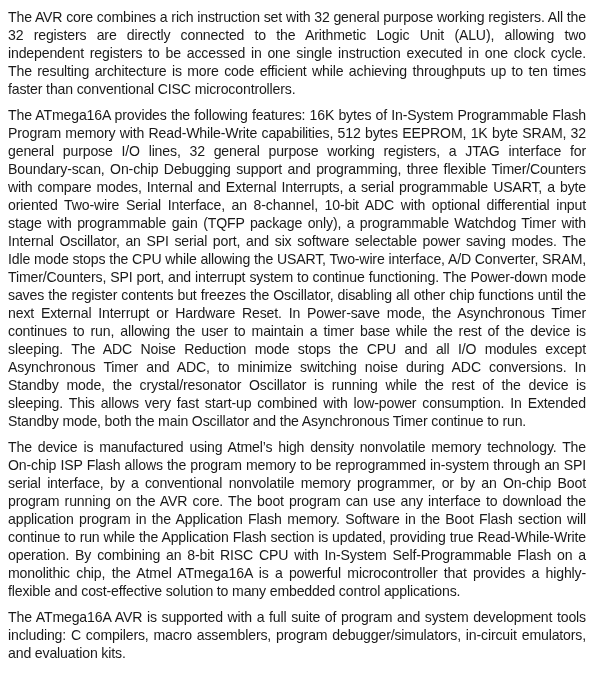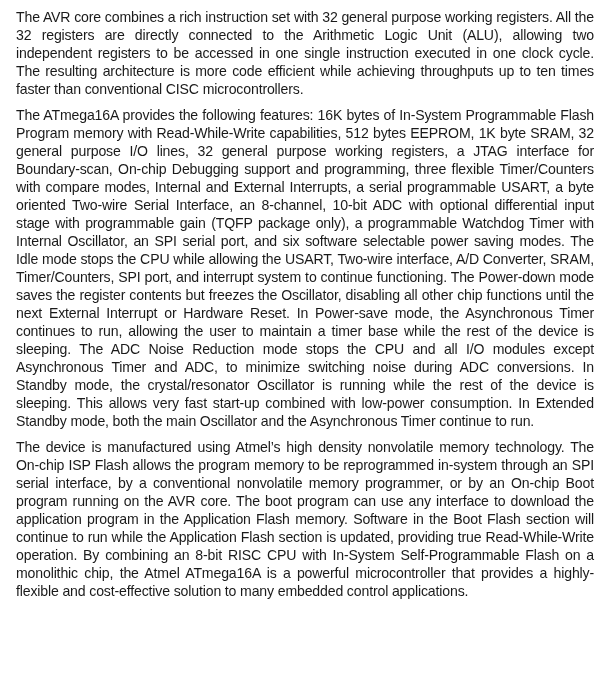--- a/index.html
+++ b/index.html
@@ -1,32 +1,33 @@
 <!DOCTYPE html>
 <html><head>
 <meta charset="utf-8">
 <style>
   html, body { margin: 0; padding: 0; background: #ffffff; }
   body { width: 609px; height: 675px; overflow: hidden; }
   .page {
     position: relative;
-    padding: 8px 15px 0 16px;
+    padding: 8px 15px 0 8px;
     width: 578px;
     font-family: "Liberation Sans", sans-serif;
     font-size: 14.1px;
     line-height: 18px;
     color: #1a1a1a;
     letter-spacing: -0.15px;
   }
   .para {
     margin: 0 0 8px 0;
     text-align: justify;
     hyphens: manual;
   }
 </style>
 </head>
 <body>
 
 <div class="page">
   <p class="para">The AVR core combines a rich instruction set with 32 general purpose working registers. All the 32 registers are directly connected to the Arithmetic Logic Unit (ALU), allowing two independent registers to be accessed in one single instruction executed in one clock cycle. The resulting architecture is more code efficient while achieving throughputs up to ten times faster than con­ventional CISC microcontrollers.</p>
   <p class="para">The ATmega16A provides the following features: 16K bytes of In-System Programmable Flash Program memory with Read-While-Write capabilities, 512 bytes EEPROM, 1K byte SRAM, 32 general purpose I/O lines, 32 general purpose working registers, a JTAG interface for Boundary-scan, On-chip Debugging support and programming, three flexible Timer/Counters with com­pare modes, Internal and External Interrupts, a serial programmable USART, a byte oriented Two-wire Serial Interface, an 8-channel, 10-bit ADC with optional differential input stage with programmable gain (TQFP package only), a programmable Watchdog Timer with Internal Oscil­lator, an SPI serial port, and six software selectable power saving modes. The Idle mode stops the CPU while allowing the USART, Two-wire interface, A/D Converter, SRAM, Timer/Counters, SPI port, and interrupt system to continue functioning. The Power-down mode saves the register contents but freezes the Oscillator, disabling all other chip functions until the next External Inter­rupt or Hardware Reset. In Power-save mode, the Asynchronous Timer continues to run, allowing the user to maintain a timer base while the rest of the device is sleeping. The ADC Noise Reduction mode stops the CPU and all I/O modules except Asynchronous Timer and ADC, to minimize switching noise during ADC conversions. In Standby mode, the crystal/reso­nator Oscillator is running while the rest of the device is sleeping. This allows very fast start-up combined with low-power consumption. In Extended Standby mode, both the main Oscillator and the Asynchronous Timer continue to run.</p>
   <p class="para">The device is manufactured using Atmel’s high density nonvolatile memory technology. The On-chip ISP Flash allows the program memory to be reprogrammed in-system through an SPI serial interface, by a conventional nonvolatile memory programmer, or by an On-chip Boot program running on the AVR core. The boot program can use any interface to download the application program in the Application Flash memory. Software in the Boot Flash section will continue to run while the Application Flash section is updated, providing true Read-While-Write operation. By combining an 8-bit RISC CPU with In-System Self-Programmable Flash on a monolithic chip, the Atmel ATmega16A is a powerful microcontroller that provides a highly-flexible and cost-effective solution to many embedded control applications.</p>
+  <p class="para">The ATmega16A AVR is supported with a full suite of program and system development tools including: C compilers, macro assemblers, program debugger/simulators, in-circuit emulators, and evaluation kits.</p>
 </div>
 
 </body></html>

